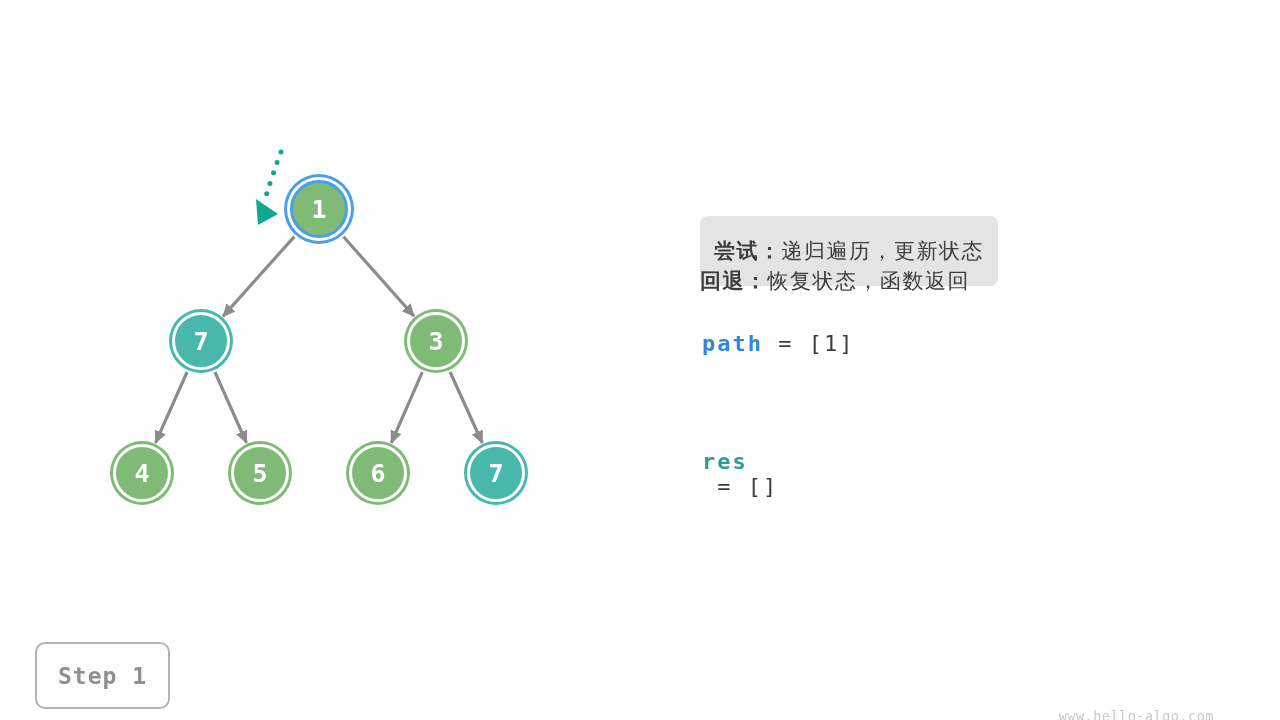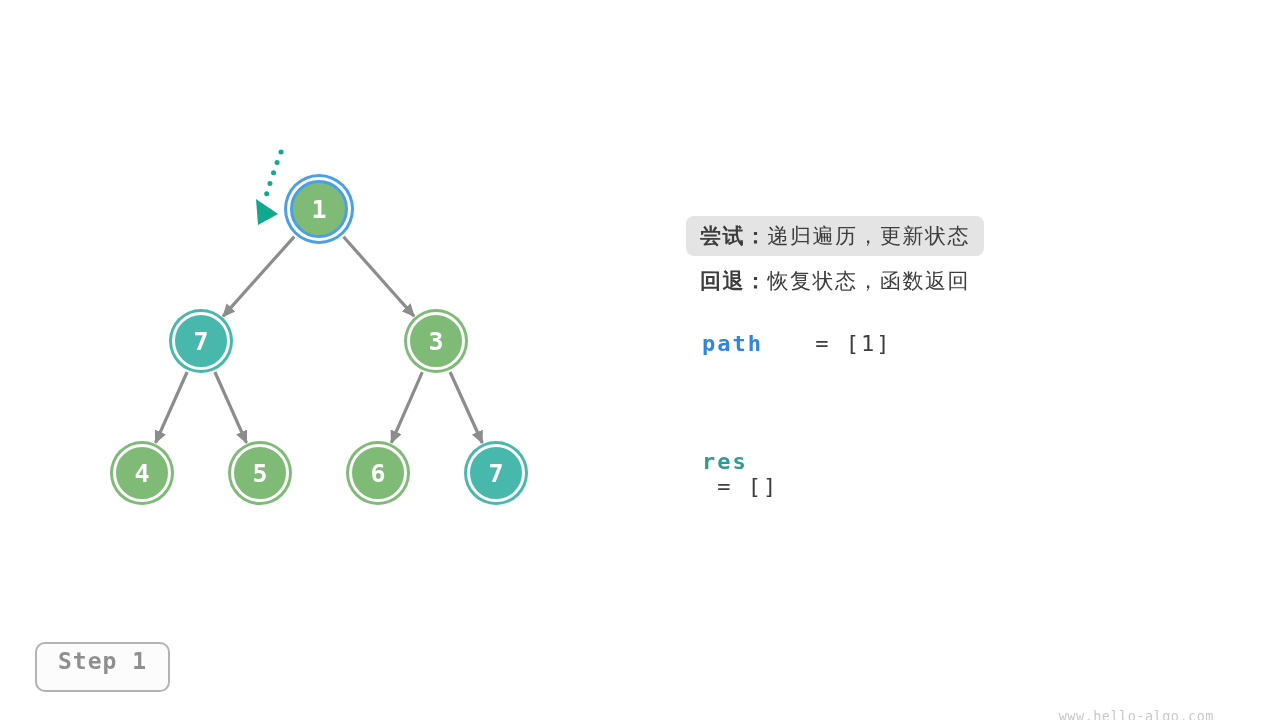--- a/index.html
+++ b/index.html
@@ -37,39 +37,39 @@
   .node.current{
     background:var(--node-green);border:3px solid var(--ring-blue);
     box-shadow:0 0 0 3px #ffffff,0 0 0 6px var(--ring-blue);
   }
   .panel-line{
     position:absolute;display:flex;align-items:center;
     color:var(--text-dark);font-size:21px;letter-spacing:1.5px;white-space:pre;
   }
   .panel-label{font-weight:bold;}
   .try-line{
-    left:686px;top:216px;height:40px;background:var(--highlight-bg);
-    border-radius:8px;padding:0 14px;
+    left:700px;top:216px;height:40px;background:var(--highlight-bg);
+    border-radius:8px;padding:15px 14px;
   }
   .back-line{left:700px;top:268px;height:26px;}
   .code-line{
     position:absolute;display:flex;align-items:baseline;white-space:pre;
     font-family:"DejaVu Sans Mono",monospace;font-size:22px;letter-spacing:2px;
     color:var(--text-dark);
   }
-  .path-line{left:702px;top:331px;gap:37px;}
+  .path-line{left:702px;top:331px;}
   .res-line{left:702px;top:449px;flex-direction:column;}
   .code-name{font-weight:bold;}
   .path-color{color:var(--path-blue);}
   .res-color{color:var(--res-teal);}
   .code-rest{white-space:pre;}
   #step-badge{
-    position:absolute;left:35px;top:642px;height:50px;box-sizing:border-box;
+    position:absolute;left:35px;top:642px;height:67px;box-sizing:border-box;
     border:2px solid var(--step-border);border-radius:10px;background:#fcfcfc;
-    padding:4px 21px;display:flex;
+    padding:12px 21px;display:flex;align-items:center;
     font-family:"DejaVu Sans Mono",monospace;font-weight:bold;font-size:23px;
     color:var(--step-text);letter-spacing:1px;
   }
   #watermark{
     position:absolute;right:66px;top:680px;
     font-family:"DejaVu Sans Mono",monospace;font-size:13.5px;
     color:var(--watermark);letter-spacing:0.5px;margin-top:28px;
   }
 </style>
 </head>

